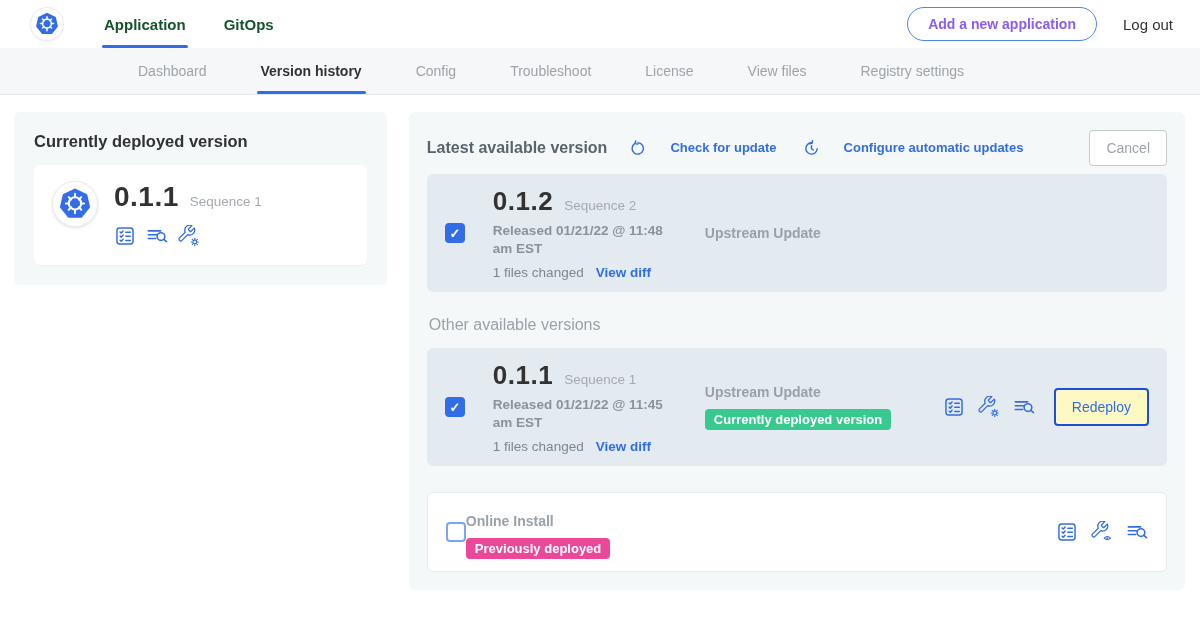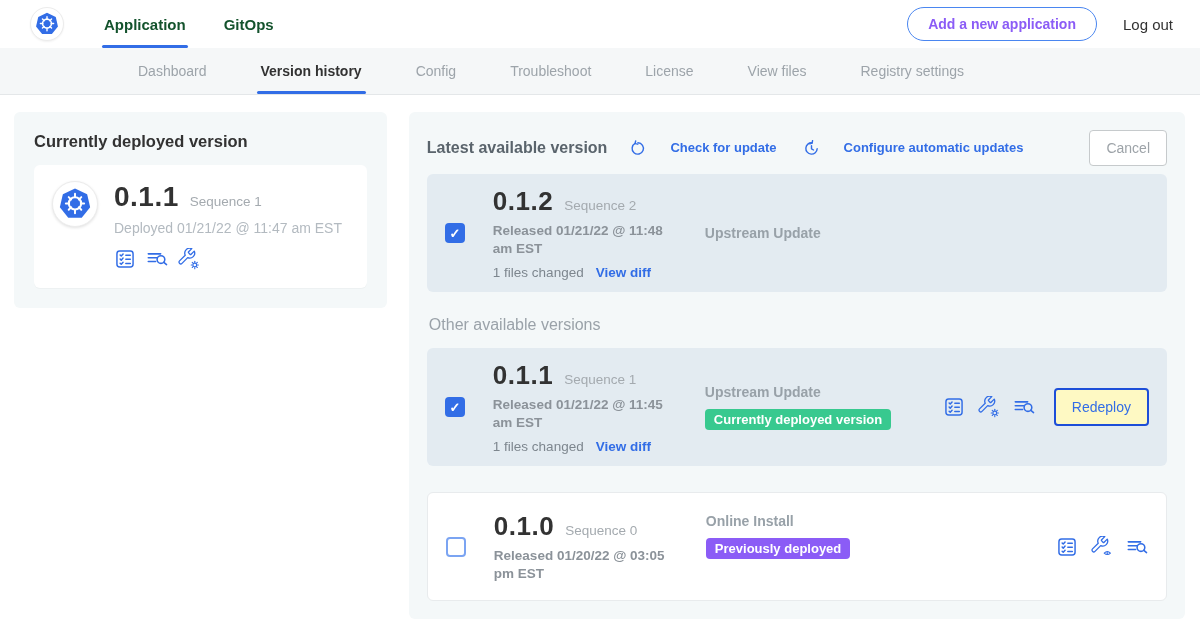--- a/index.html
+++ b/index.html
@@ -72,21 +72,21 @@
   .vnum { font-size:26px; font-weight:700; color:#323232; letter-spacing:.5px; }
   .released { margin-top:5px; font-size:13.5px; font-weight:700; color:#8b9299;
               width:188px; line-height:1.3; }
   .files { margin-top:8px; font-size:13.5px; color:#7d868e; display:flex; gap:12px; }
   .viewdiff { color:#326de6; font-weight:700; cursor:pointer; }
   .vsource { width:238px; }
   .src-label { font-size:14px; font-weight:600; color:#98a1a8; }
   .vbadge { display:inline-block; margin-top:9px; padding:3px 9px; border-radius:4px;
             color:#fff; font-weight:700; font-size:13px; }
   .vbadge.green { background:#38c98f; }
-  .vbadge.gray  { background:#8b5cf6; }
+  .vbadge.gray  { background:#ec4899; }
   .vactions { margin-left:auto; display:flex; align-items:center; gap:13px; }
 
   .other-label { margin-top:24px; margin-left:2px; font-size:16px; color:#9aa2a9; }
 
   .icn { width:22px; height:22px; color:#326de6; cursor:pointer; flex:none; }
   .icn-sm { width:17px; height:17px; color:#326de6; }
   svg.shape { display:block; }
 </style>
 </head>
 <body>
@@ -202,21 +202,20 @@
       <div class="k8s-badge">
         <svg class="shape" width="36" height="36">
             <use href="#i-k8s"></use>
           </svg>
       </div>
       <div>
         <div class="vline">
           <span class="vnum-lg">0.1.1</span>
           <span class="seq">Sequence 1</span>
         </div>
-        <div class="deployed-at">Deployed 01/21/22 @ 11:47 am EST</div>
         <div class="icon-row">
           <svg class="icn">
               <use href="#i-checklist"></use>
             </svg>
           <svg class="icn">
               <use href="#i-loglines"></use>
             </svg>
           <svg class="icn">
               <use href="#i-wrench-gear"></use>
             </svg>
@@ -292,27 +291,20 @@
           </svg>
         <svg class="icn">
             <use href="#i-loglines"></use>
           </svg>
         <button class="btn btn-outline-blue" style="margin-left:6px">Redeploy</button>
       </div>
     </div>
 
     <div class="vrow plain" style="margin-top:26px">
       <div class="cbox unchecked"></div>
-      <div class="vinfo" style="padding:6px 0">
-        <div class="vline">
-          <span class="vnum">0.1.0</span>
-          <span class="seq">Sequence 0</span>
-        </div>
-        <div class="released">Released 01/20/22 @ 03:05 pm EST</div>
-      </div>
       <div class="vsource" style="align-self:flex-start; padding-top:8px">
         <div class="src-label">Online Install</div>
         <span class="vbadge gray">Previously deployed</span>
       </div>
       <div class="vactions">
         <svg class="icn">
             <use href="#i-checklist"></use>
           </svg>
         <svg class="icn">
             <use href="#i-wrench-eye"></use>

